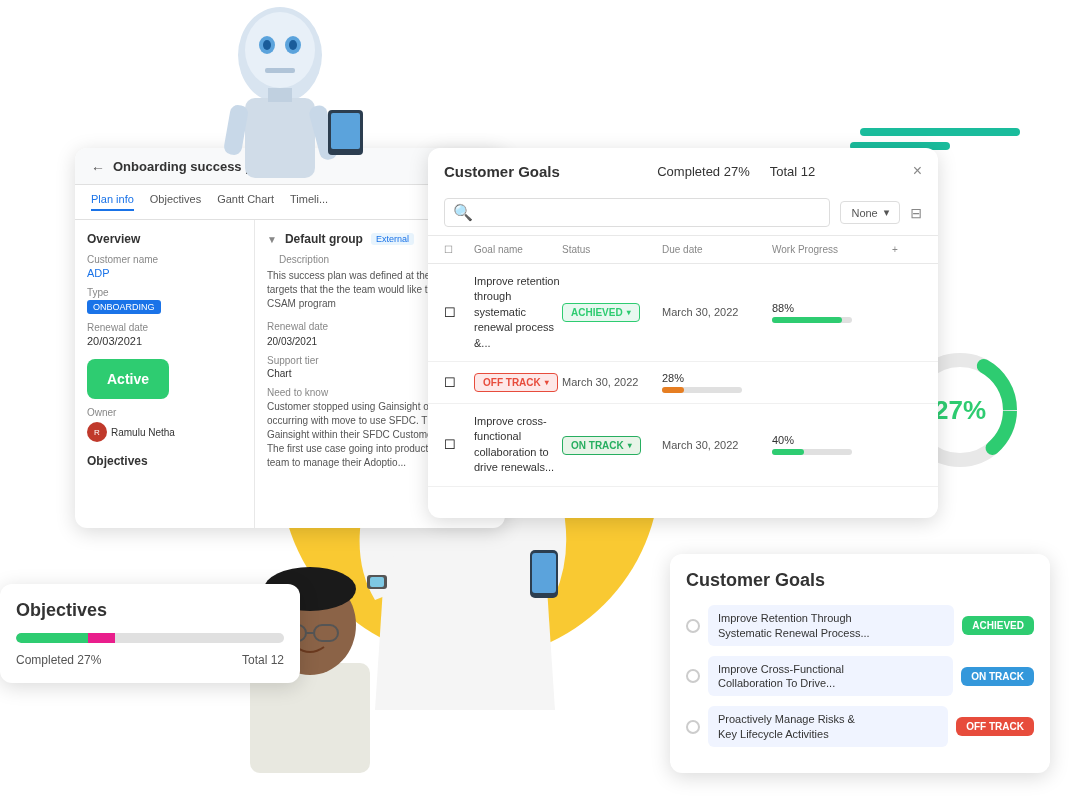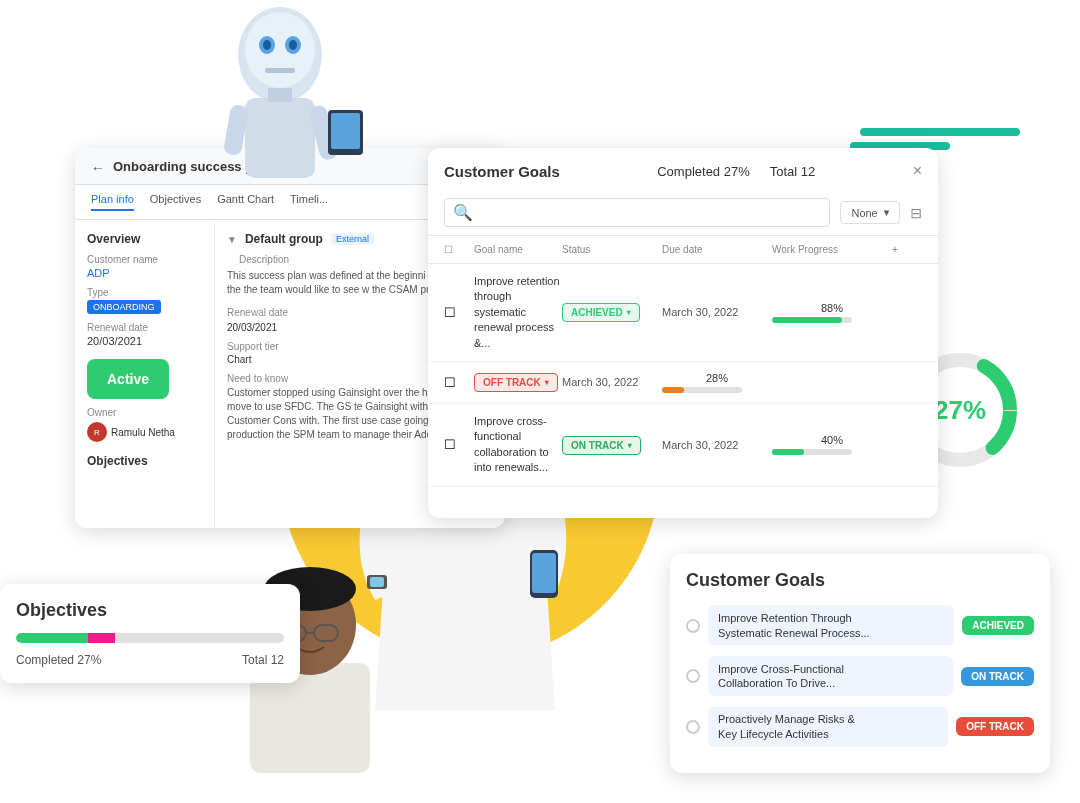--- a/index.html
+++ b/index.html
@@ -104,21 +104,21 @@
     }
     .nav-tab.active {
       color: #1a73e8;
       border-bottom: 2px solid #1a73e8;
     }
     .onboarding-content {
       display: flex;
       height: calc(100% - 70px);
     }
     .onboarding-left {
-      width: 140px;
+      width: 180px;
       padding: 12px;
       border-right: 1px solid #e8e8e8;
       font-size: 11px;
     }
     .section-title {
       font-size: 12px;
       font-weight: 700;
       color: #333;
       margin-bottom: 8px;
     }
@@ -294,21 +294,21 @@
       font-size: 10px;
       font-weight: 600;
       display: inline-flex;
       align-items: center;
       gap: 4px;
     }
     .status-achieved { background: #e8f8f0; color: #2ecc71; border: 1px solid #2ecc71; }
     .status-offtrack { background: #fde8e8; color: #e74c3c; border: 1px solid #e74c3c; }
     .status-ontrack { background: #e8f4e8; color: #27ae60; border: 1px solid #27ae60; }
     .date-cell { font-size: 11px; color: #555; }
-    .progress-cell { font-size: 11px; color: #333; text-align: center; }
+    .progress-cell { font-size: 11px; color: #333; }
     .progress-bar-wrap {
       height: 6px;
       background: #e0e0e0;
       border-radius: 3px;
       margin-top: 3px;
       width: 80px;
     }
     .progress-bar-fill {
       height: 100%;
       border-radius: 3px;
@@ -659,21 +659,21 @@
     <div class="progress-cell">
       28%
       <div class="progress-bar-wrap">
         <div class="progress-bar-fill orange" style="width:28%;"></div>
       </div>
     </div>
     <div></div>
   </div>
       <div class="cg-table-row">
     <div style="font-size:13px;cursor:pointer;">☐</div>
-    <div class="goal-name-cell">Improve cross-functional collaboration to into renewals...</div>
+    <div class="goal-name-cell">Improve cross-functional collaboration to drive renewals...</div>
     <div>
       <span class="status-badge status-ontrack">
         ON TRACK <span style="font-size:8px;">▾</span>
       </span>
     </div>
     <div class="date-cell">March 30, 2022</div>
     <div class="progress-cell">
       40%
       <div class="progress-bar-wrap">
         <div class="progress-bar-fill " style="width:40%;"></div>

